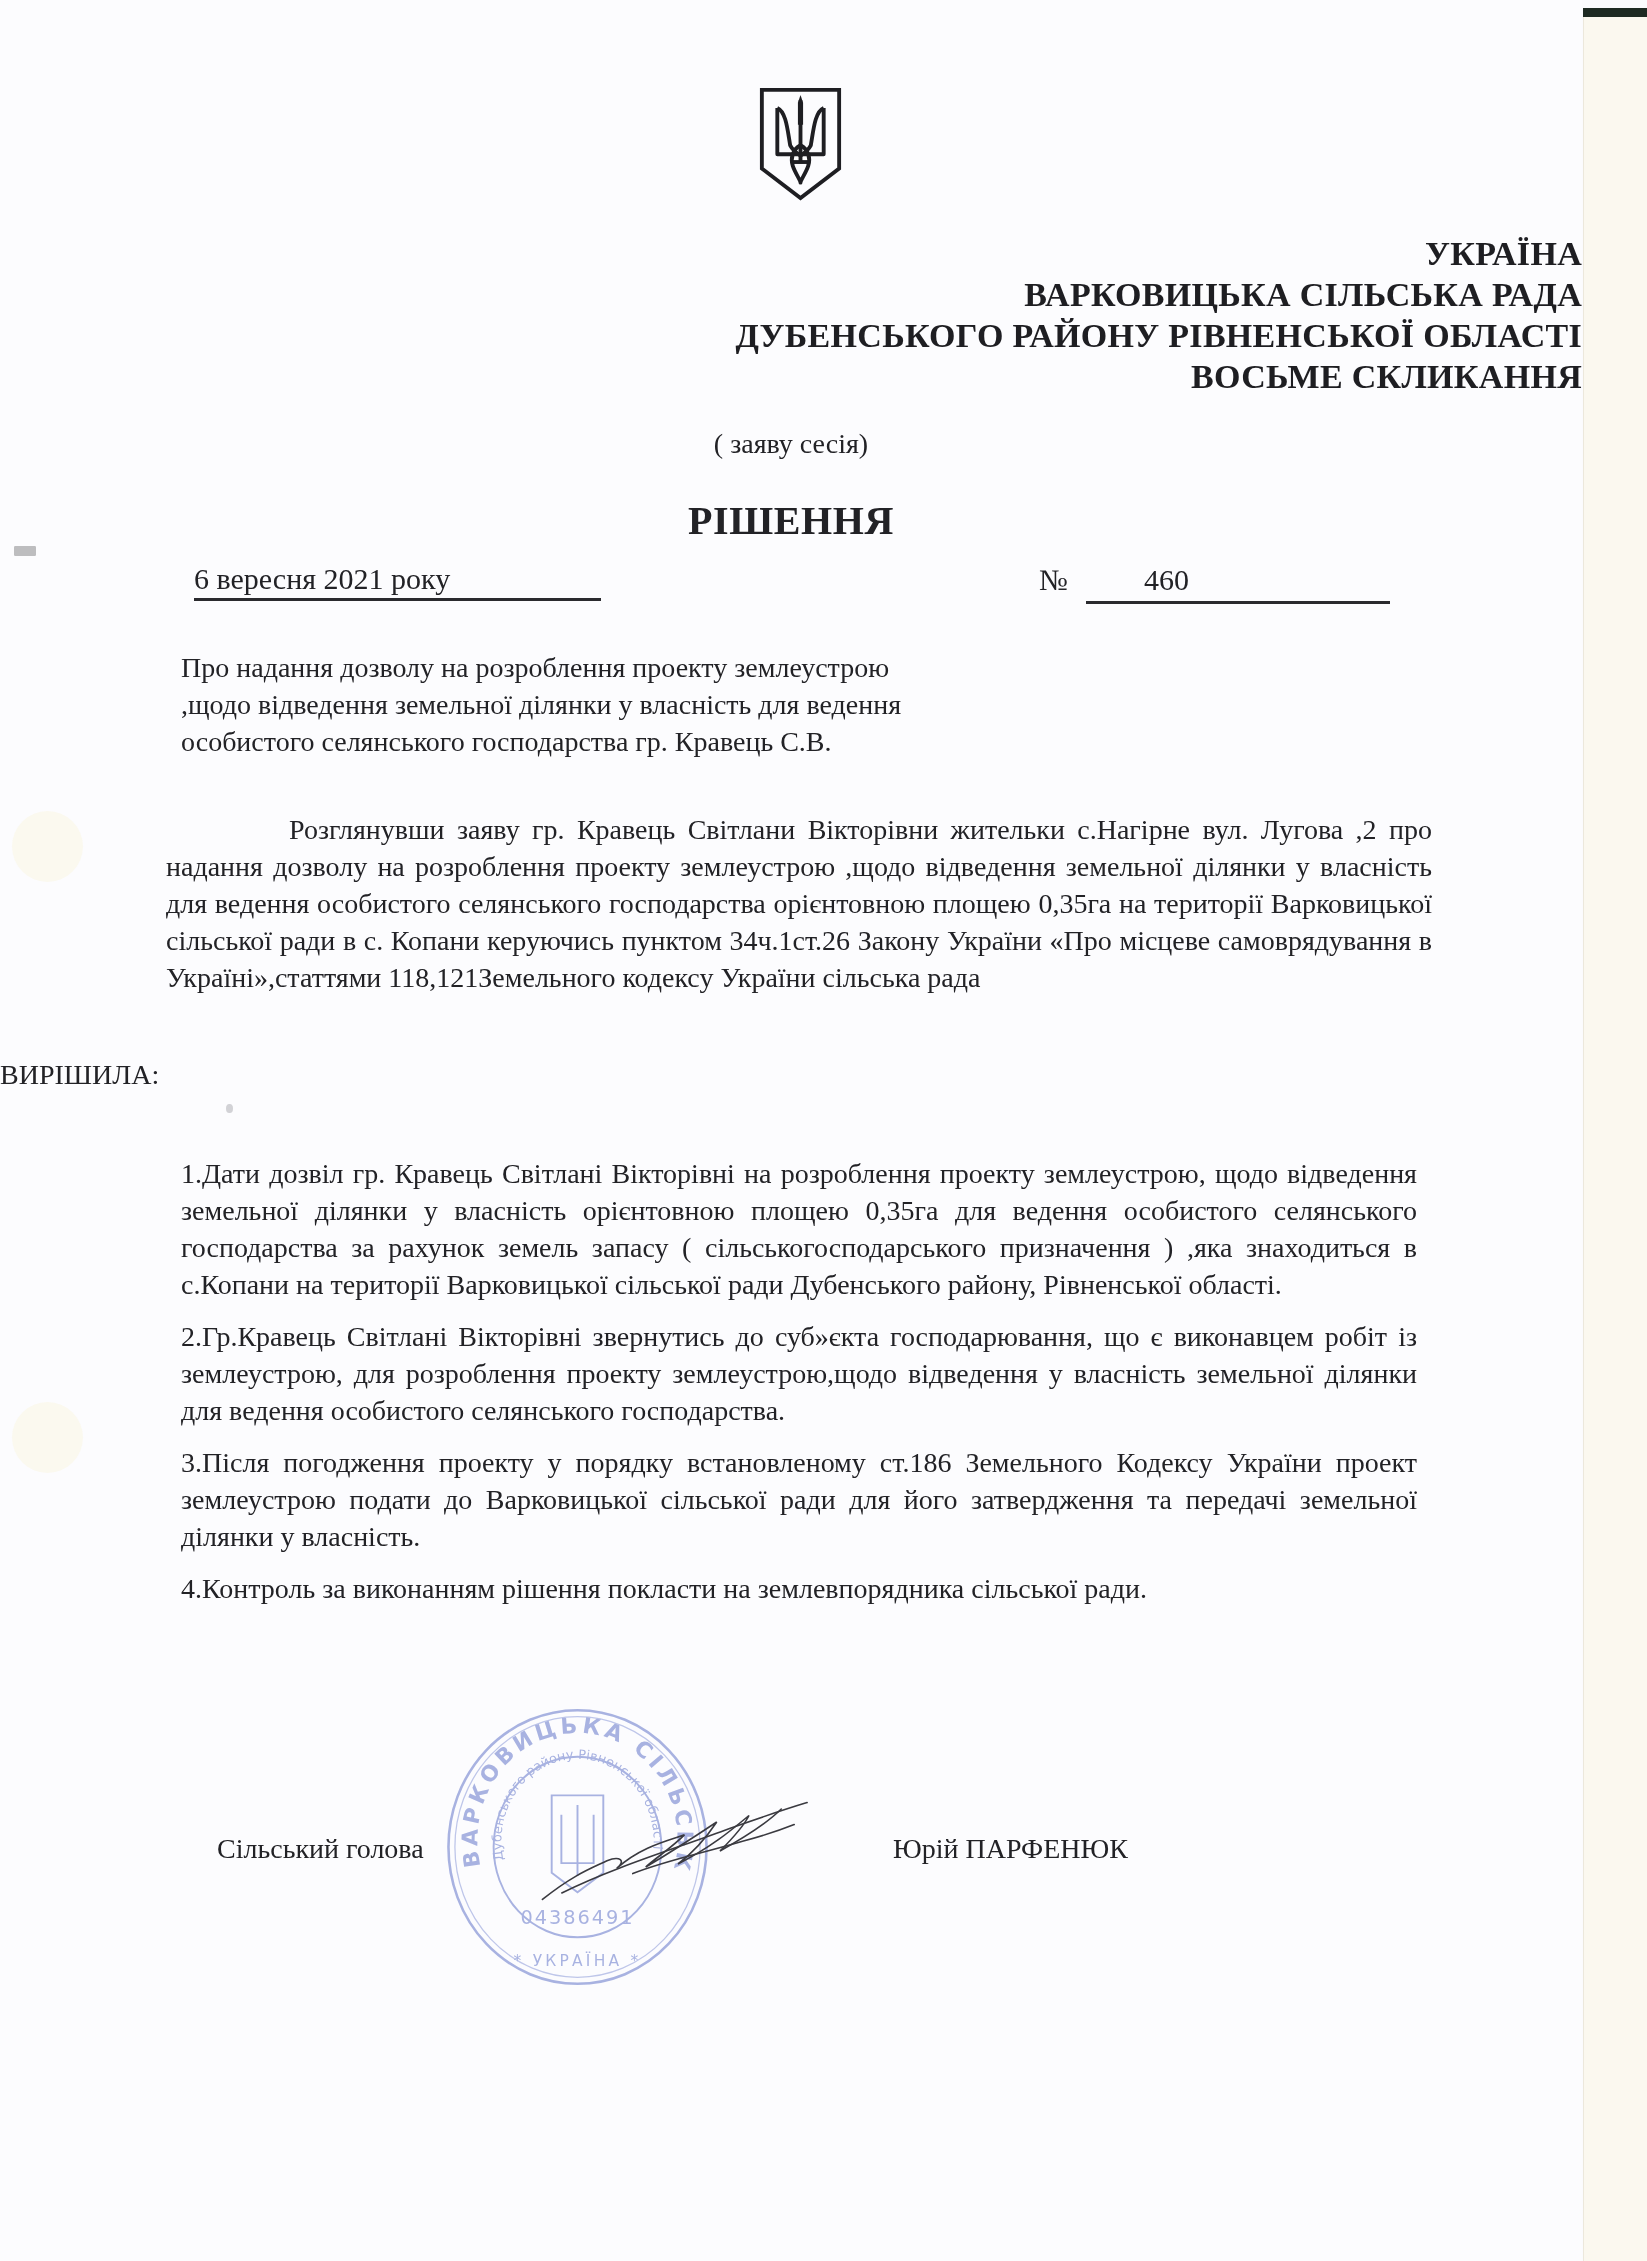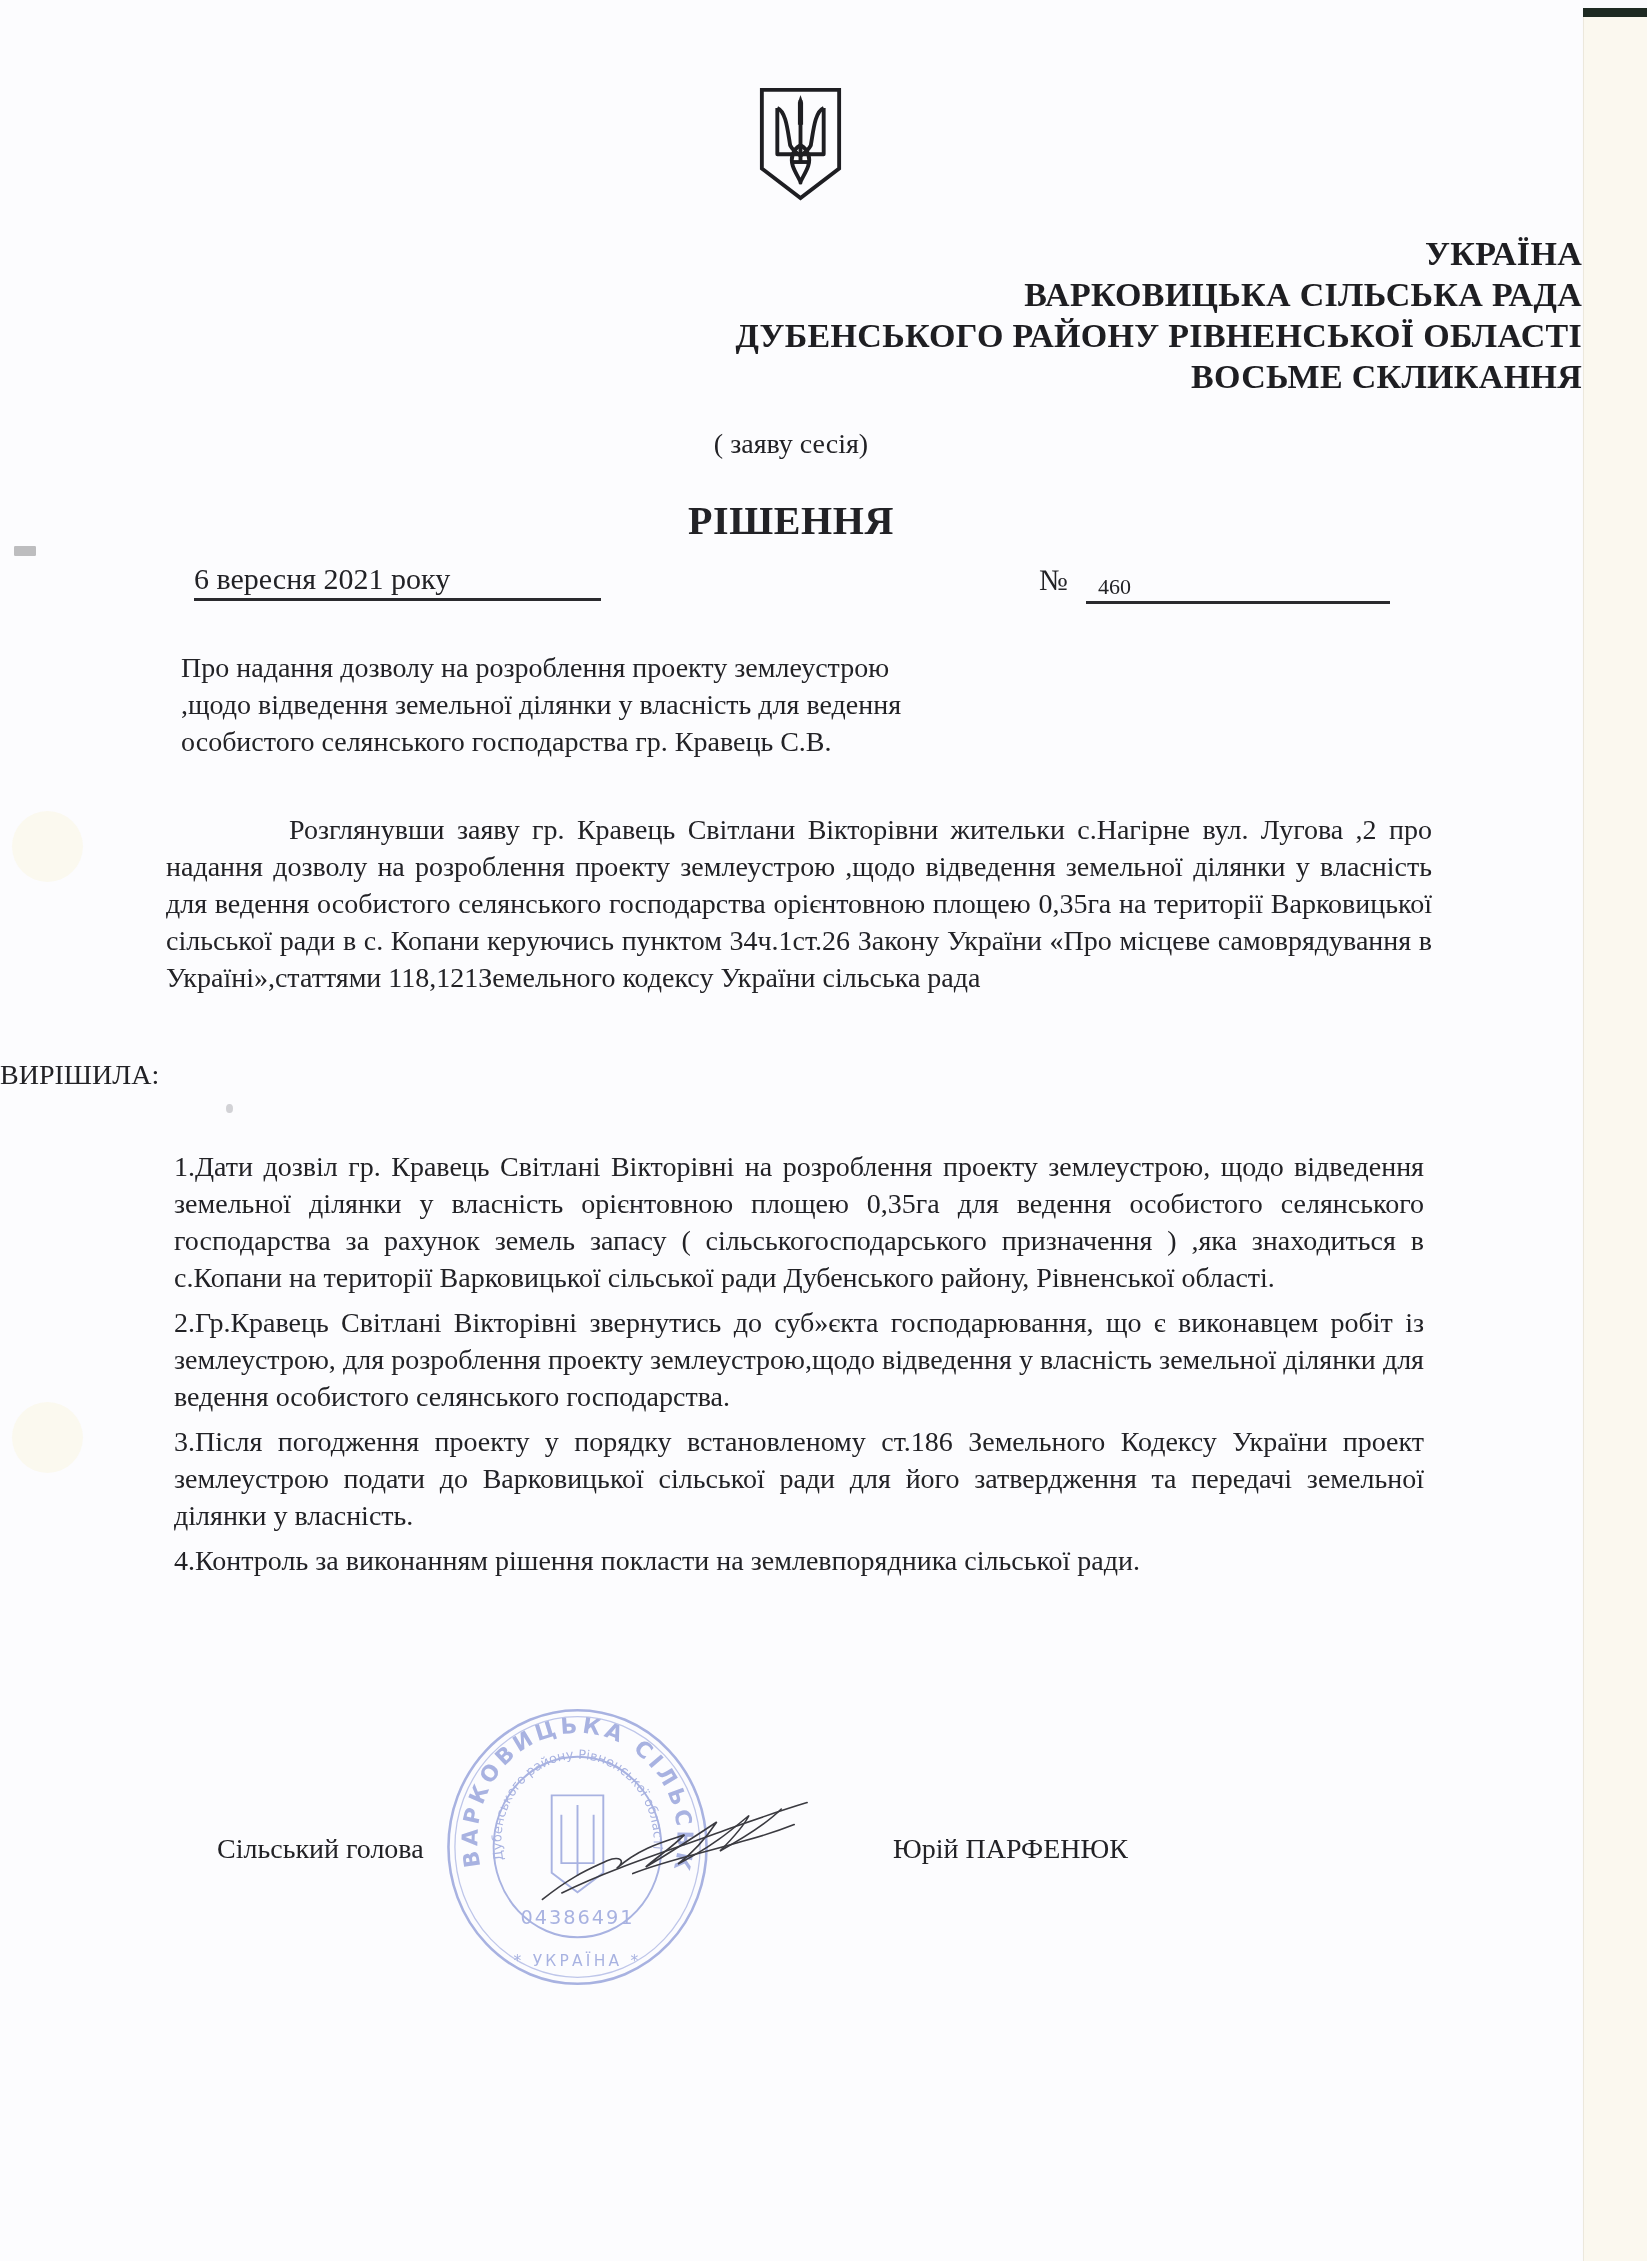--- a/index.html
+++ b/index.html
@@ -87,23 +87,22 @@
       width: 407px; height: 2.6px;
       background: #2a2a2e;
     }
     .number-sign {
       position: absolute;
       left: 1039px; top: 563px;
       font-size: 30px;
     }
     .number-value {
       position: absolute;
-      left: 1098px; top: 563px;
-      font-size: 22px;
-      margin-top: 11px;
+      left: 1144px; top: 563px;
+      font-size: 30px;
     }
     .number-underline {
       position: absolute;
       left: 1086px; top: 601px;
       width: 304px; height: 2.6px;
       background: #2a2a2e;
     }
     .subject {
       position: absolute;
       left: 181px; top: 649px;
@@ -121,21 +120,21 @@
       text-align: justify;
     }
     .preamble { top: 811px; text-indent: 123px; }
     .resolved {
       position: absolute;
       left: 0; width: 1280px;
       top: 1059px;
       font-size: 28px;
     }
     .items { top: 1140px; }
-    .items p { margin: 8px; }
+    .items p { margin: 15px; }
     .signature-row {
       position: absolute;
       top: 1833px;
       font-size: 28px;
     }
     .sig-title { left: 217px; }
     .sig-name { left: 893px; }
     .stamp {
       position: absolute;
       left: 442px; top: 1705px;

